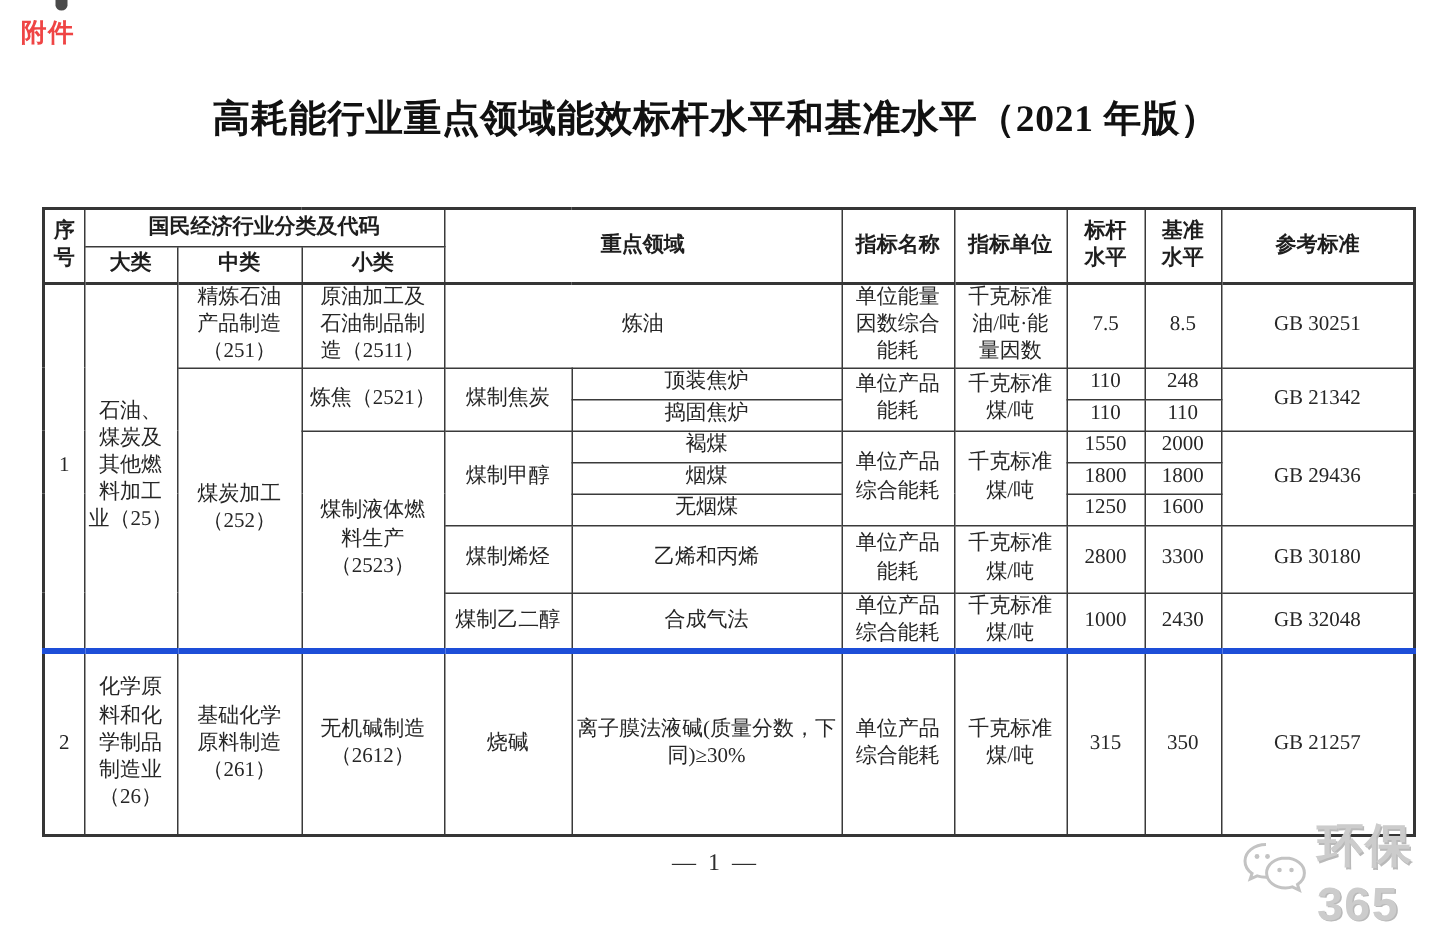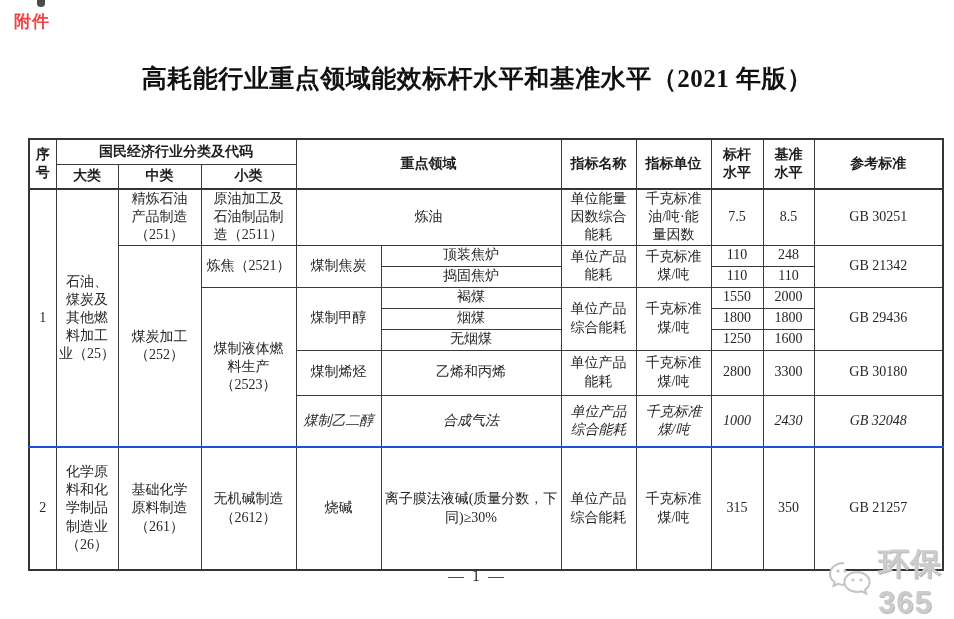--- a/index.html
+++ b/index.html
@@ -17,26 +17,26 @@
   }
   td,th{
     border:1px solid #3a3a3a;
     text-align:center;vertical-align:middle;
     font-size:14px;line-height:1.3;padding:0 1px;
     white-space:pre-line;color:#262626;font-weight:normal;
     overflow:hidden;
   }
   th{font-weight:bold;color:#1e1e1e;}
   .hb{border-bottom:2px solid #353535;}
-  tr.sec2 td{border-top:2px solid #1d4ed8;}
+  tr.sec2 td{border-top:4px solid #1d4ed8;}
   tr.h25{height:25px;}
   tr.h54{height:54px;}
   tr.h21{height:21px;}
   tr.h45{height:45px;}
-  tr.h40{height:52px;font-style:italic;}
+  tr.h40{height:38px;}
   tr.h123{height:123px;}
   .page-number{position:absolute;left:0;top:567px;width:954px;text-align:center;font-size:16px;color:#2e2e2e;letter-spacing:2px;}
   .watermark{position:absolute;left:828px;top:556px;width:160px;height:52px;display:flex;align-items:center;gap:6px;}
   .watermark-text{
     font-size:31px;font-weight:bold;color:#cccccc;letter-spacing:1px;
     text-shadow:1px 1px 0 #b9b9b9;
     font-family:"Liberation Sans","DejaVu Sans",sans-serif;
   }
   .wm-icon{flex:0 0 auto;}
 </style>

